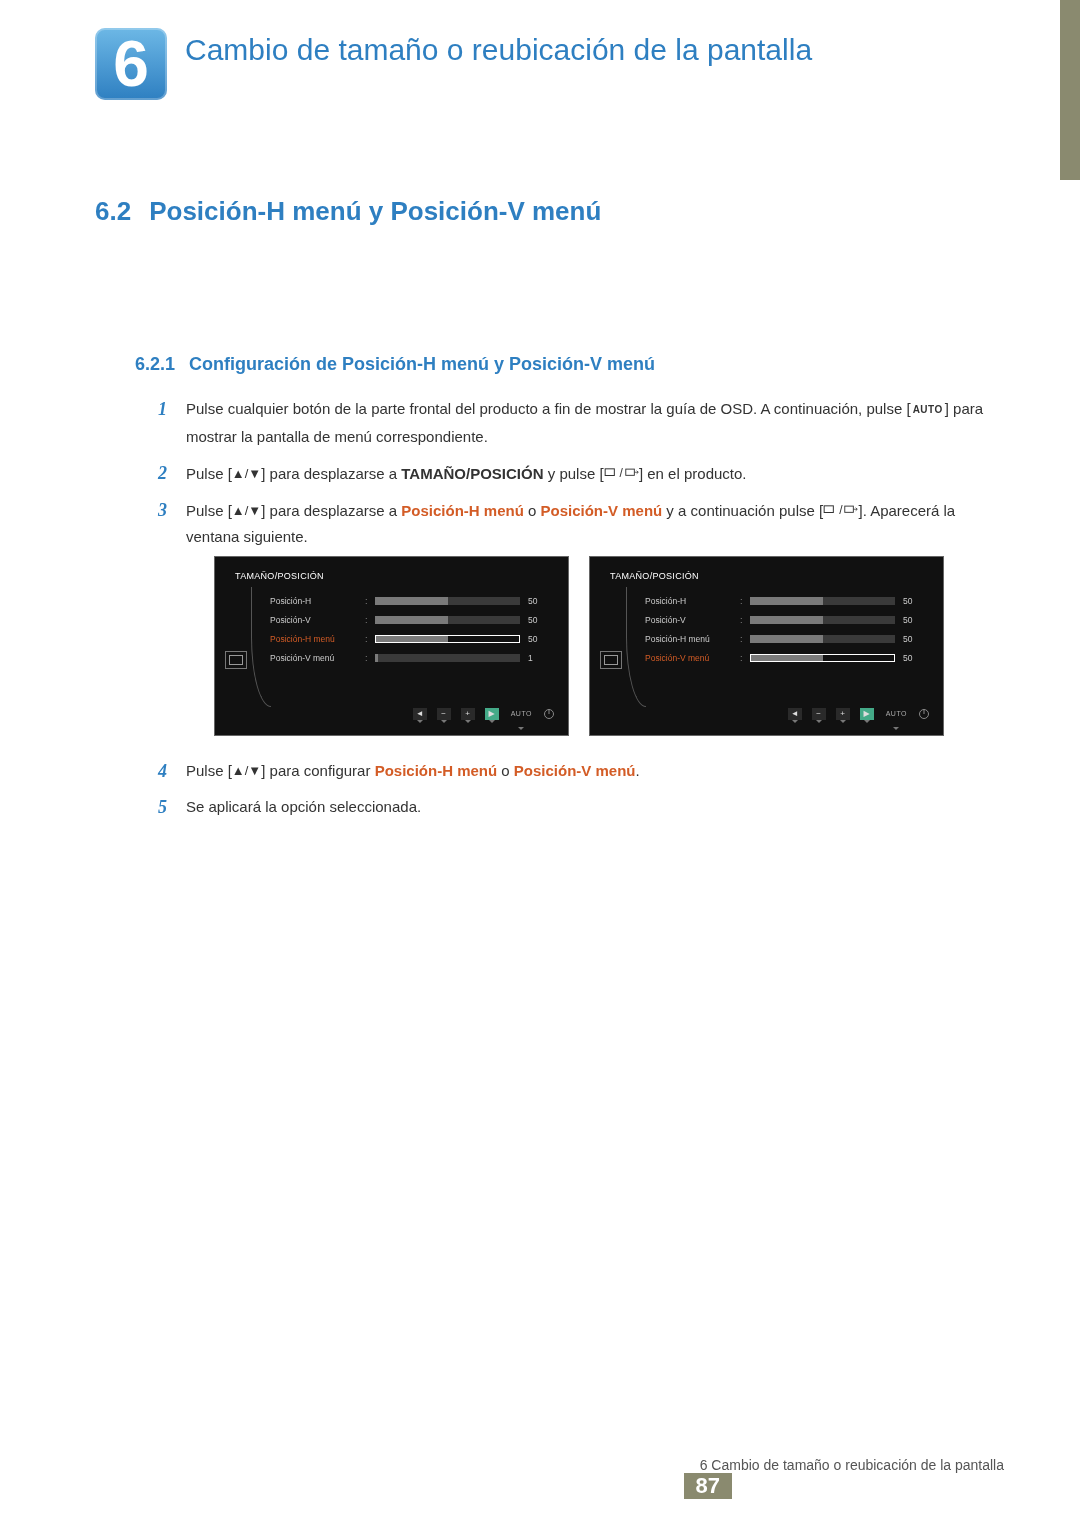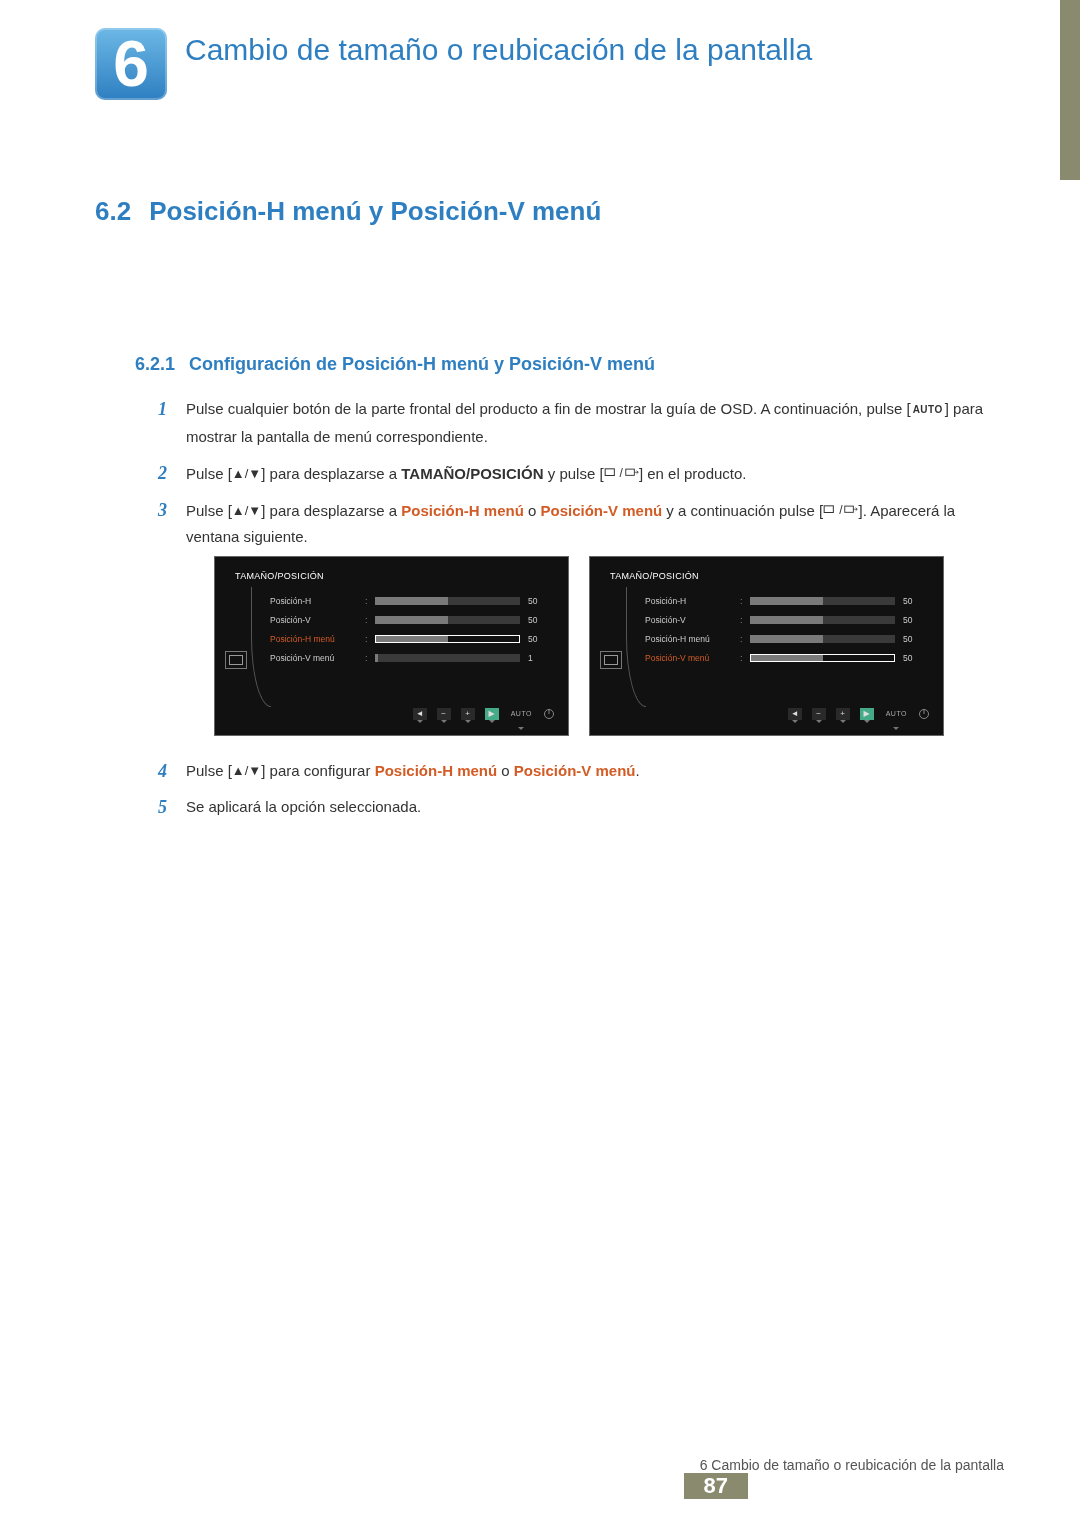--- a/index.html
+++ b/index.html
@@ -229,21 +229,21 @@
     font-size: 14px;
     color: #555;
     padding: 0 16px;
     display:flex; align-items:center;
   }
   .footer-page {
     background: #8a8a6f;
     color: #fff;
     font-size: 22px;
     font-weight: bold;
-    width: 64px;
+    width: 48px;
     display:flex; align-items:center; justify-content:center;
   }
 </style>
 </head>
 <body>
 
 <div class="side-bar"></div>
 
 <div class="chapter-header">
   <div class="chapter-badge">6</div>

